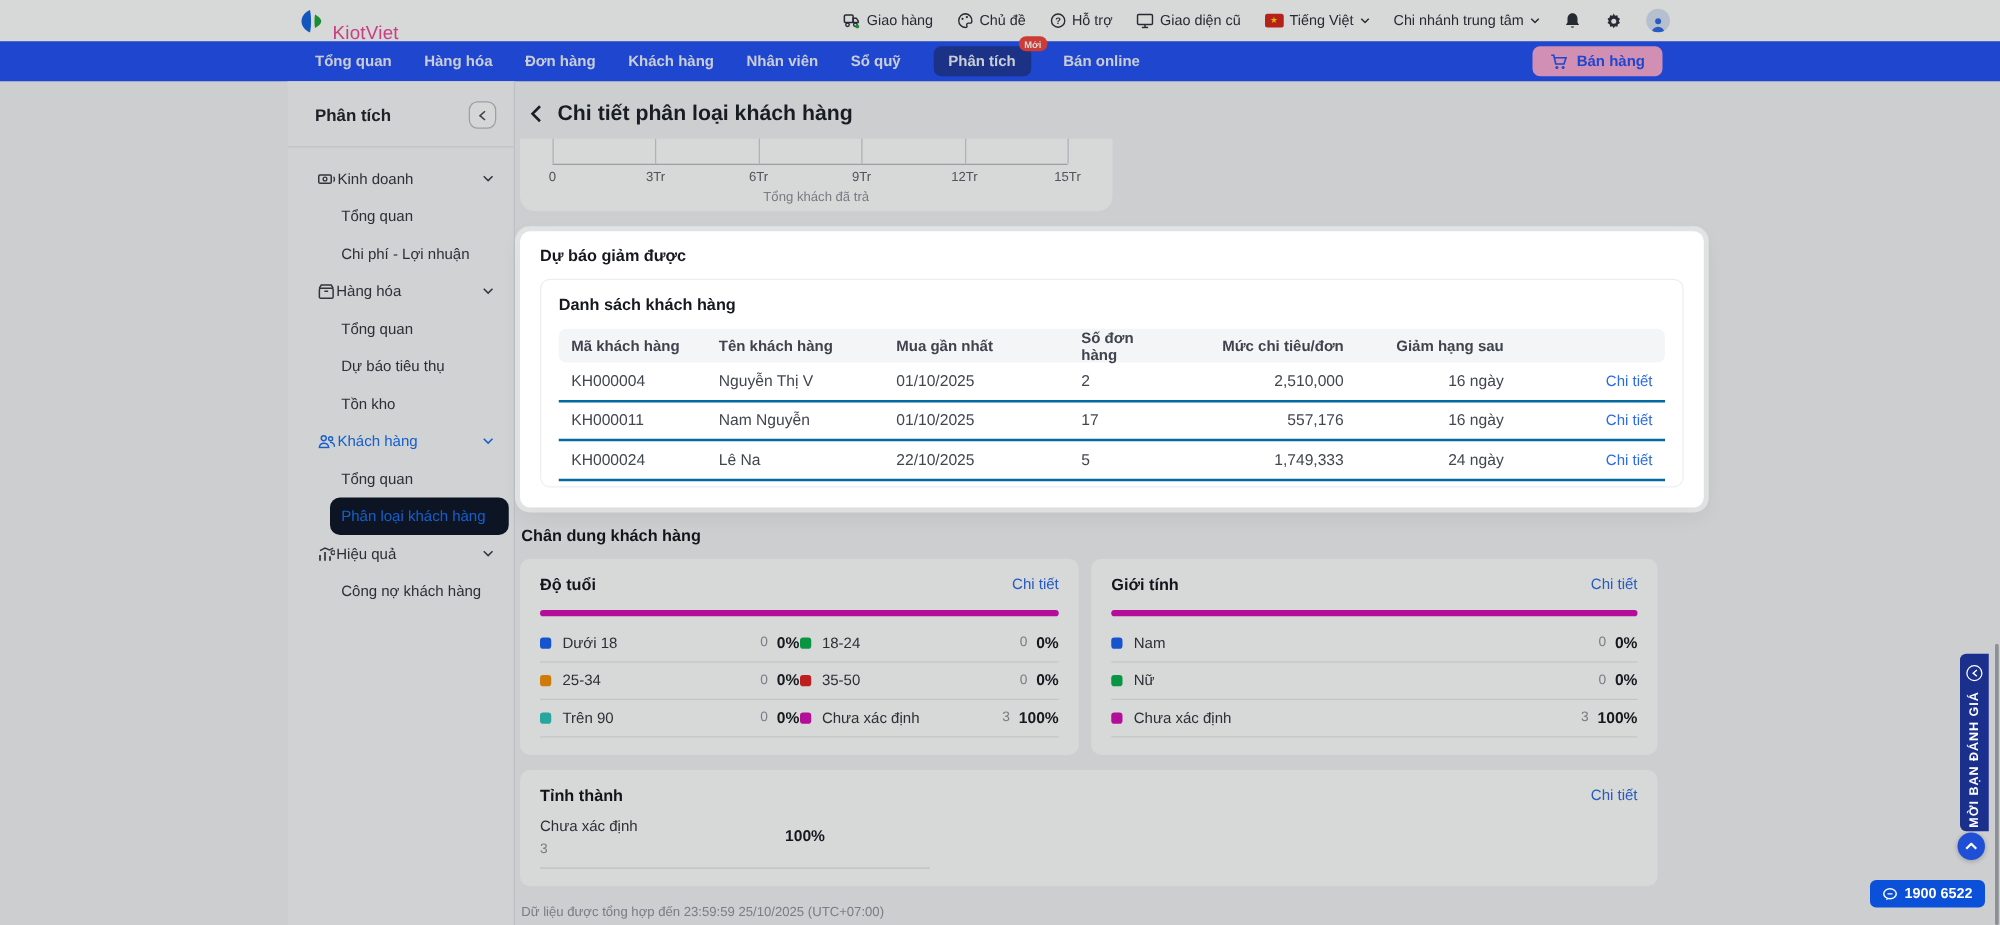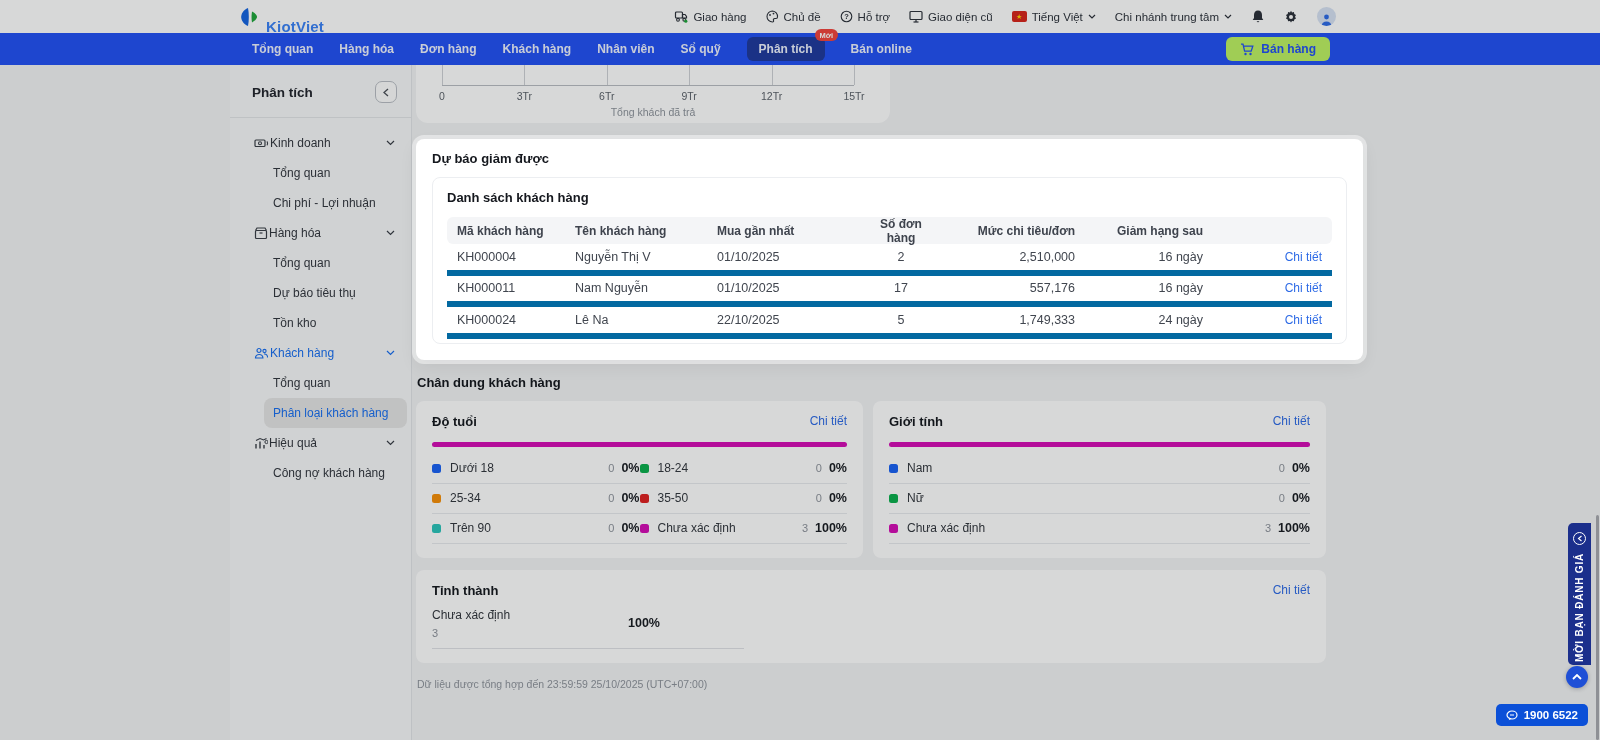--- a/index.html
+++ b/index.html
@@ -5,73 +5,73 @@
   * { margin:0; padding:0; box-sizing:border-box; }
   html,body { width:1600px; height:740px; overflow:hidden; }
   body { font-family:"Liberation Sans", sans-serif; background:#f2f3f5; color:#1f242e; position:relative; }
 
   .container { width:1140px; margin-left:230px; }
 
   
   .topbar { height:33px; background:#ffffff; }
   .topbar-inner { height:33px; display:flex; align-items:center; justify-content:space-between; padding:0 34px 0 10px; }
   .logo { display:flex; align-items:center; gap:6px; }
-  .logo-text { font-size:15px; font-weight:bold; color:#3b82f6; letter-spacing:.2px;margin-top:20px; }
+  .logo-text { font-size:15px; font-weight:normal; color:#ec4899; letter-spacing:.2px;margin-top:20px; }
   .top-right { display:flex; align-items:center; gap:19px; }
   .top-item { display:flex; align-items:center; gap:5px; font-size:11.5px; color:#2d323b; cursor:pointer; }
   .top-item svg { display:block; }
   .flag { width:15px; height:11px; background:#d8261c; border-radius:2px; display:flex; align-items:center; justify-content:center; color:#ffd row600; }
   .flag span { color:#ffd600; font-size:7px; line-height:1; }
   .chev { display:inline-block; }
   .avatar { width:19px; height:19px; border-radius:50%; background:#d7e2f3; display:flex; align-items:flex-end; justify-content:center; overflow:hidden; }
 
   
   .navbar { height:32px; background:#2351f5; }
   .nav-inner { height:32px; display:flex; align-items:center; padding:0 40px 0 22px; }
   .nav-tabs { display:flex; align-items:center; gap:26px; }
   .nav-tab { color:#eef2fe; font-size:12px; font-weight:bold; cursor:pointer; position:relative; white-space:nowrap; }
   .nav-tab.active { background:#1f3a9e; padding:5px 12px; border-radius:6px; }
   .nav-badge { position:absolute; top:-8px; right:-13px; background:#f2453d; color:#fff; font-size:7.5px; font-weight:bold; padding:1.5px 4.5px; border-radius:7px; }
-  .sell-btn { margin-left:auto; background:#bef264; color:#2351f5; border:none; display:flex; align-items:center; gap:7px; font-size:12px; font-weight:bold; padding:5px 14px; border-radius:6px; cursor:pointer; font-family:inherit; }
+  .sell-btn { margin-left:auto; background:#f9a8d4; color:#2351f5; border:none; display:flex; align-items:center; gap:7px; font-size:12px; font-weight:bold; padding:5px 14px; border-radius:6px; cursor:pointer; font-family:inherit; }
 
   
   .body-row { display:flex; height:675px; }
   .sidebar { width:182px; background:#f7f8f9; border-right:1px solid #e2e4e7; padding-top:12px; flex-shrink:0; }
   .sb-head { display:flex; align-items:center; justify-content:space-between; padding:4px 14px 4px 22px; }
   .sb-title { font-size:13.5px; font-weight:bold; color:#23262e; }
   .sb-collapse { width:22px; height:22px; border:1px solid #b9bdc4; border-radius:7px; background:rgba(255,255,255,.7); display:flex; align-items:center; justify-content:center; cursor:pointer; }
   .sb-divider { border-bottom:1px solid #e3e5e8; margin:10px 0 10px 0; }
   .sb-section { height:30px; display:flex; align-items:center; padding:0 16px 0 24px; font-size:12px; color:#33373f; cursor:pointer; gap:1px; }
   .sb-section .sb-chev { margin-left:auto; }
   .sb-section.blue { color:#1a6ff0; }
   .sb-sub { height:30px; display:flex; align-items:center; padding-left:43px; font-size:12px; color:#33373f; cursor:pointer; }
-  .sb-sub.active { background:#e5e5e5; color:#1a6ff0; border-radius:8px; margin:0 4px 0 34px; padding-left:9px;text-align:center; }
+  .sb-sub.active { background:#0f172a; color:#1a6ff0; border-radius:8px; margin:0 4px 0 34px; padding-left:9px;text-align:center; }
 
   .main { flex:1; padding-left:4px; position:relative; }
   .page-head { display:flex; align-items:center; gap:12px; padding:16px 0 10px 8px; }
   .page-title { font-size:17px; font-weight:bold; color:#1c2029; }
 
   
   .chart-card { width:474px; height:58px; background:#ffffff; border-radius:0 0 12px 12px; position:relative; }
   .plot { position:absolute; left:26px; right:36px; top:0; height:21px; border-bottom:1px solid #b9bdc3; }
   .gline { position:absolute; top:0; bottom:0; width:1px; background:#ced1d6; }
   .tick { position:absolute; top:25px; transform:translateX(-50%); font-size:10.5px; color:#5d636b; }
   .axis-label { position:absolute; left:0; right:0; top:41px; text-align:center; font-size:10.5px; color:#8d939b; }
 
   
   .spotlight { position:relative; z-index:90; width:947px; margin-top:16px; background:#ffffff; border-radius:8px; padding:12px 16px 16px; box-shadow:0 0 0 4px rgba(255,255,255,.45), 0 6px 18px rgba(0,0,0,.07); }
   .sec-title { font-size:13px; font-weight:bold; color:#15181e; }
   .inner-card { margin-top:11px; border:1px solid #eceef1; border-radius:8px; padding:12px 14px 4px; }
   .tbl { margin-top:12px; }
   .tr { display:flex; align-items:center; }
   .tr.head { background:#f4f5f7; border-radius:6px; height:27px; font-size:12px; font-weight:bold; color:#3e434d; }
-  .tr.row { height:31.5px; border-bottom:6px solid #0369a1; font-size:12.5px; color:#41464f; }
+  .tr.row { height:31.5px; border-bottom:2px solid #0369a1; font-size:12.5px; color:#41464f; }
   .td { padding:0 10px; }
   .c1{width:118px;} .c2{width:142px;} .c3{width:148px;}
-  .c4{width:92px; text-align:center;} .c5{width:138px; text-align:right;} .c6{width:128px; text-align:right;}
+  .c4{width:92px; text-align:left;} .c5{width:138px; text-align:right;} .c6{width:128px; text-align:right;}
   .c7{flex:1; text-align:right;}
   .link { color:#2e6be6; font-size:12px; cursor:pointer; text-decoration:none; }
 
   
   .portrait-head { margin-top:15px; padding-left:1px; }
   .cards-row { display:flex; gap:10px; margin-top:11px; }
   .pcard { background:#ffffff; border-radius:8px; padding:13px 16px 14px; }
   .pcard.age { width:447px; }
   .pcard.gender { width:453px; }
   .pcard-top { display:flex; align-items:center; justify-content:space-between; }
@@ -281,20 +281,26 @@
       <span>Hiệu quả</span>
       <svg class="sb-chev" width="9" height="6" viewBox="0 0 9 6">
           <polyline points="1,1 4.5,4.5 8,1" fill="none" stroke="#3a3f47" stroke-width="1.2"></polyline>
         </svg>
     </div>
     <div class="sb-sub">Công nợ khách hàng</div>
   </aside>
 
   <main class="main">
 
+    <div class="page-head">
+      <svg width="10" height="16" viewBox="0 0 10 16">
+          <polyline points="8,2 2,8 8,14" fill="none" stroke="#1c2029" stroke-width="2"></polyline>
+        </svg>
+      <h1 class="page-title">Chi tiết phân loại khách hàng</h1>
+    </div>
 
     <div class="chart-card">
       <div class="plot">
         <div class="gline" style="left:0%"></div>
         <div class="gline" style="left:20%"></div>
         <div class="gline" style="left:40%"></div>
         <div class="gline" style="left:60%"></div>
         <div class="gline" style="left:80%"></div>
         <div class="gline" style="left:100%"></div>
         <span class="tick" style="left:0%">0</span>

